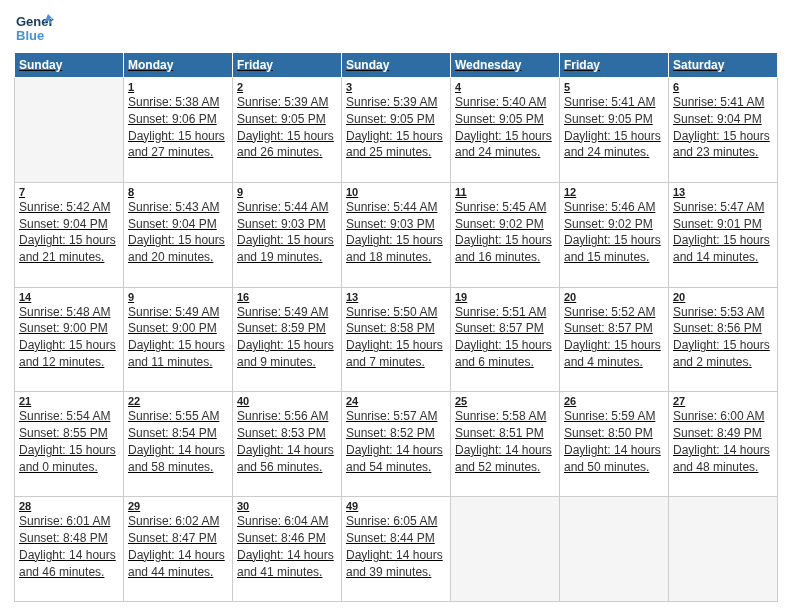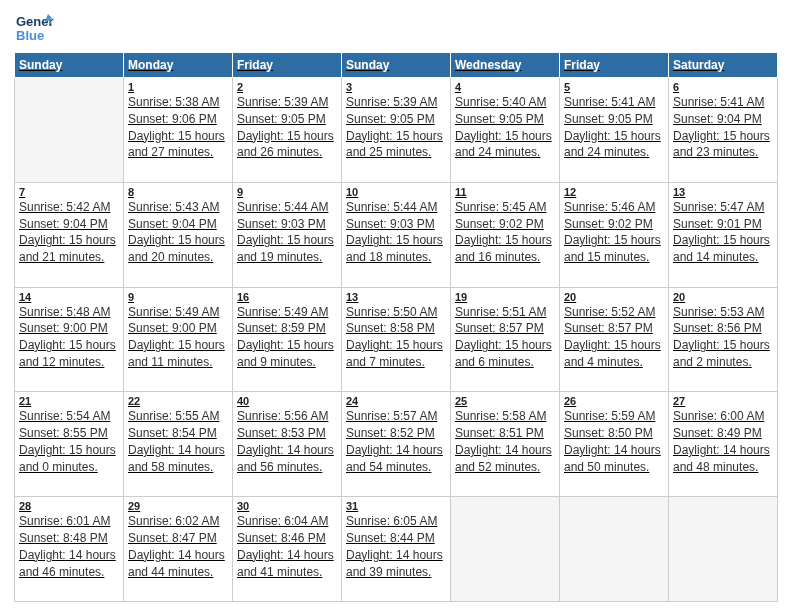--- a/index.html
+++ b/index.html
@@ -298,21 +298,21 @@
           Sunrise: 6:02 AM<br>Sunset: 8:47 PM<br>Daylight: 14 hours and 44 minutes.
         </div>
           </td>
           <td>
             <span class="day-num">30</span>
         <div class="day-info">
           Sunrise: 6:04 AM<br>Sunset: 8:46 PM<br>Daylight: 14 hours and 41 minutes.
         </div>
           </td>
           <td>
-            <span class="day-num">31</span>
+            <span class="day-num">49</span>
         <div class="day-info">
           Sunrise: 6:05 AM<br>Sunset: 8:44 PM<br>Daylight: 14 hours and 39 minutes.
         </div>
           </td>
           <td class="empty"></td>
           <td class="empty"></td>
           <td class="empty"></td>
         </tr>
       </tbody>
   </table>

